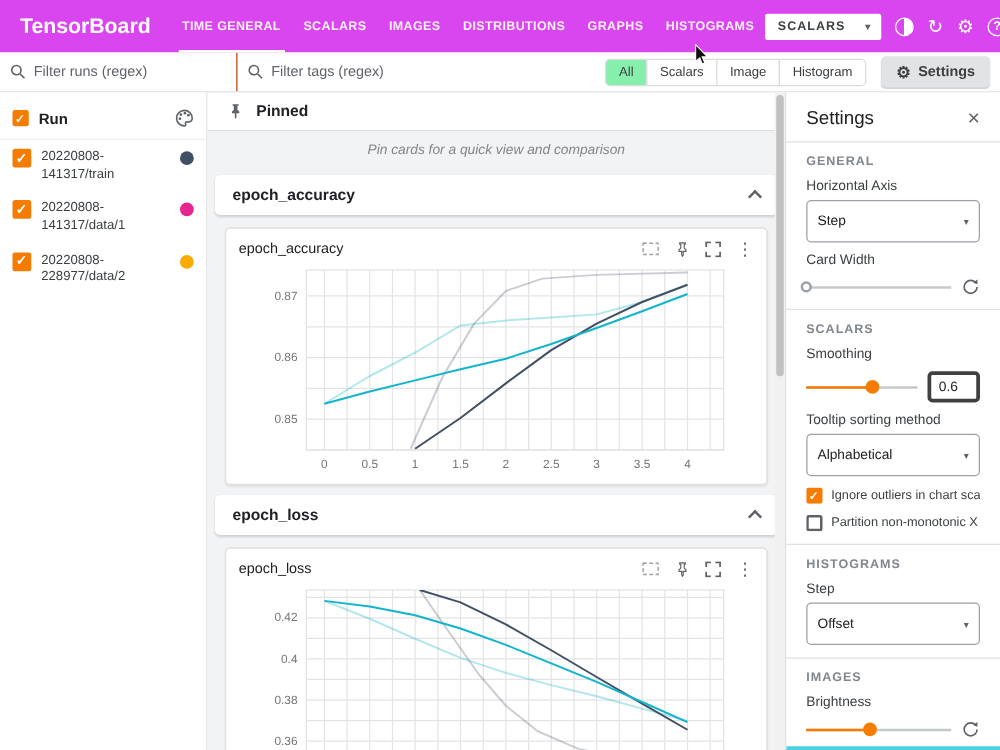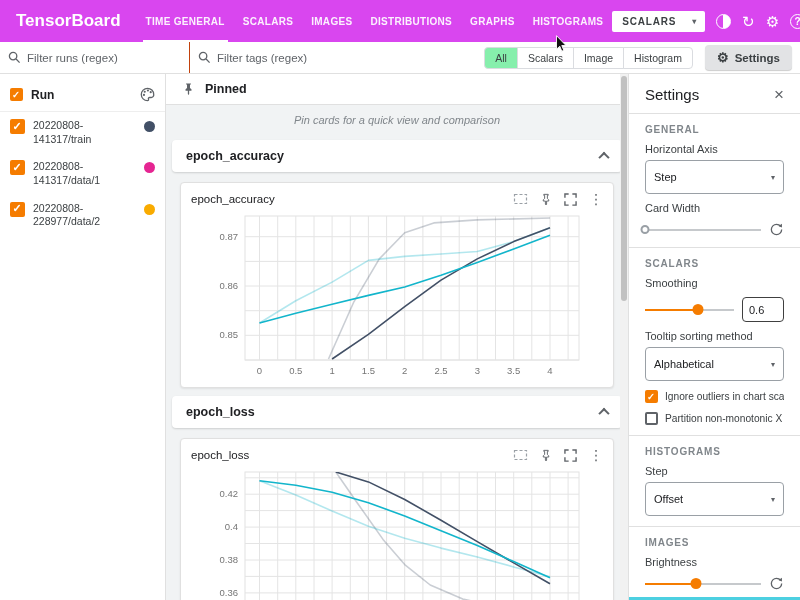--- a/index.html
+++ b/index.html
@@ -77,21 +77,21 @@
   .field-label{font-size:11px;color:#3c4043;margin:8px 0 5px}
   .select{border:1px solid #9aa0a6;border-radius:4px;height:34px;padding:0 8px;display:flex;align-items:center;justify-content:space-between;font-size:11px;color:#202124;cursor:pointer}
   .select .caret{font-size:8px;color:#5f6368}
   .slider-row{display:flex;align-items:center;gap:8px;margin:8px 0 6px}
   .slider{position:relative;flex:1;height:14px;cursor:pointer}
   .slider .track{position:absolute;top:6px;left:0;right:0;height:2px;background:#c6c9cc}
   .slider .fill{position:absolute;top:6px;left:0;height:2px;background:#f57c00}
   .slider .thumb{position:absolute;top:1.5px;width:11px;height:11px;border-radius:50%;background:#f57c00;transform:translateX(-50%)}
   .slider.neutral .thumb{width:9px;height:9px;top:2.5px;background:#fff;border:2px solid #9aa0a6}
   .reset-icon{flex:0 0 15px;cursor:pointer;display:flex}
-  .value-box{width:42px;border:1px solid #404040;border-radius:4px;height:25px;padding:0 6px;font-size:11px;font-family:inherit;color:#202124}
+  .value-box{width:42px;border:3px solid #404040;border-radius:4px;height:25px;padding:0 6px;font-size:11px;font-family:inherit;color:#202124}
   .check-row{display:flex;align-items:center;gap:7px;margin:9px 0;font-size:10.2px;color:#3c4043;white-space:nowrap;overflow:hidden;cursor:pointer}
   .accent-line{position:absolute;left:0;right:0;bottom:0;height:3px;background:#4dd0e1}
 
   .cursor{position:absolute;left:554px;top:35px;z-index:50;pointer-events:none}
 </style>
 </head>
 <body>
 
 <div class="app">
 

